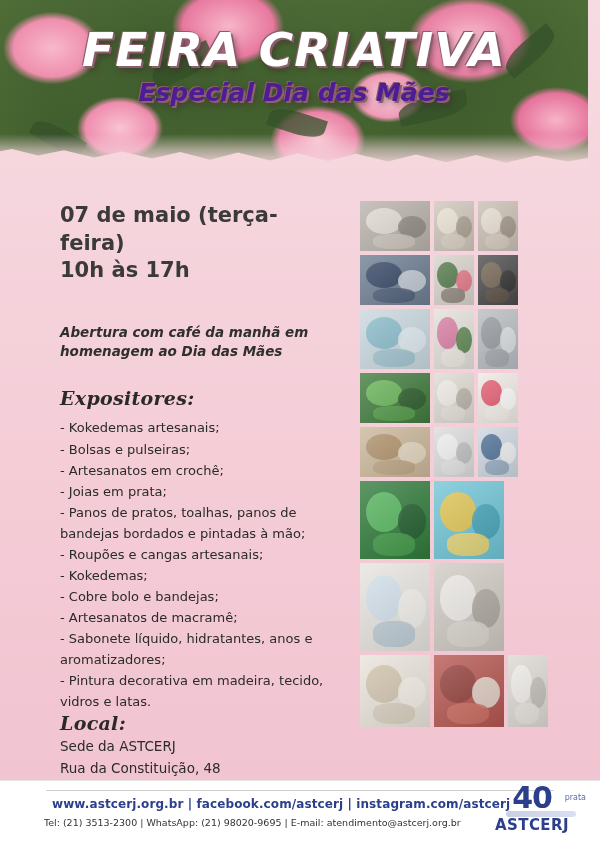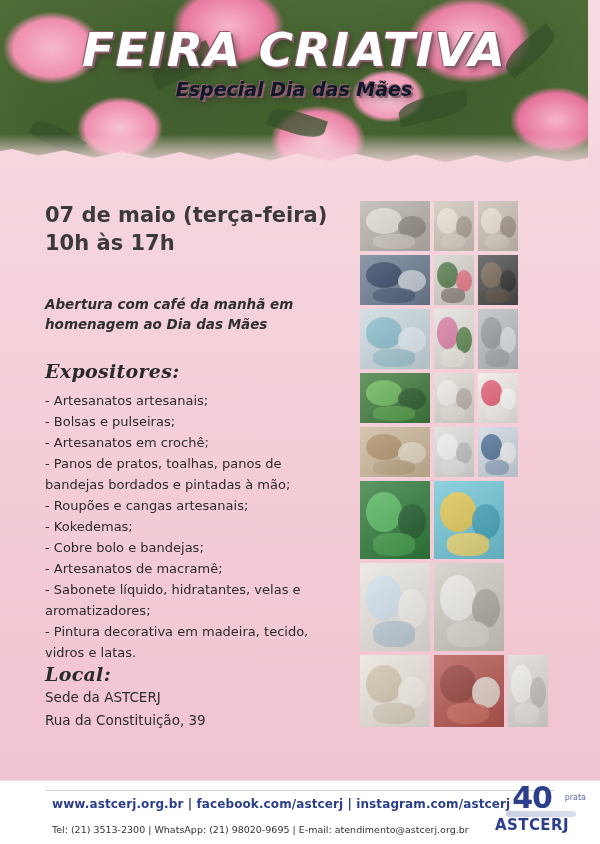--- a/index.html
+++ b/index.html
@@ -89,41 +89,41 @@
       2px 2px 0 #8d5e6c,
       -1px -1px 0 #8d5e6c,
       3px 4px 7px rgba(60,30,40,.55);
     line-height: 1;
   }
   .title-sub {
     margin-top: 7px;
     font-family: "DejaVu Sans", sans-serif;
     font-weight: bold;
     font-style: italic;
-    font-size: 19px;
-    color: #0f172a;
+    font-size: 25px;
+    color: #4c1d95;
     text-shadow:
       2px 2px 0 #8d5e6c,
       -1px -1px 0 #8d5e6c,
       3px 4px 7px rgba(60,30,40,.55);
     line-height: 1;
   }
 
   
   .content {
     position: absolute;
     top: 168px; left: 0;
     width: 600px;
     height: 612px;
     display: flex;
   }
 
   .left-col {
     width: 350px;
-    padding: 34px 14px 0 45px;
+    padding: 34px 14px 0 60px;
   }
 
   .date-line {
     font-family: "DejaVu Sans", sans-serif;
     font-size: 21px;
     font-weight: bold;
     color: #3a3a3a;
     line-height: 1.32;
   }
   .time-line {
@@ -228,25 +228,24 @@
     position: absolute;
     left: 52px; top: 16px;
     font-family: "DejaVu Sans", sans-serif;
     font-size: 12px;
     font-weight: bold;
     color: #2b3f8c;
     letter-spacing: .1px;
   }
   .footer-line2 {
     position: absolute;
-    left: 52px; top: 36px;
+    left: 44px; top: 36px;
     font-family: "DejaVu Sans", sans-serif;
     font-size: 9.5px;
     color: #333;
-    margin-top: 7px;
   }
 
   .logo {
     position: absolute;
     right: 16px; top: 2px;
     width: 104px;
     text-align: center;
   }
   .logo-40 {
     font-family: "DejaVu Sans", sans-serif;
@@ -305,35 +304,36 @@
   <div class="content">
 
     <div class="left-col">
       <div class="date-line">07 de maio (terça-feira)</div>
       <div class="time-line">10h às 17h</div>
 
       <div class="opening">Abertura com café da manhã em homenagem ao Dia das Mães</div>
 
       <div class="script-heading exhibitors-heading">Expositores:</div>
       <ul class="list">
-        <li>- Artesanatos artesanais;</li>
+        <li>- Kokedemas artesanais;</li>
         <li>- Bolsas e pulseiras;</li>
         <li>- Artesanatos em crochê;</li>
+        <li>- Joias em prata;</li>
         <li>- Panos de pratos, toalhas, panos de bandejas bordados e pintadas à mão;</li>
         <li>- Roupões e cangas artesanais;</li>
         <li>- Kokedemas;</li>
         <li>- Cobre bolo e bandejas;</li>
         <li>- Artesanatos de macramê;</li>
-        <li>- Sabonete líquido, hidratantes, velas e aromatizadores;</li>
+        <li>- Sabonete líquido, hidratantes, anos e aromatizadores;</li>
         <li>- Pintura decorativa em madeira, tecido, vidros e latas.</li>
       </ul>
 
       <div class="script-heading local-heading">Local:</div>
       <div class="local-line">Sede da ASTCERJ</div>
-      <div class="local-line">Rua da Constituição, 39</div>
+      <div class="local-line">Rua da Constituição, 48</div>
     </div>
 
     <div class="right-col">
       <div class="grid">
 
       <div class="grid-row">
             <div class="cell" style="width: 70px; height: 50px; background: rgb(185, 178, 172);">
               <div class="blobA" style="background: rgb(231, 226, 218);"></div>
               <div class="blobB" style="background: rgb(141, 134, 127);"></div>
               <div class="blobC" style="background: rgb(207, 200, 191);"></div>

